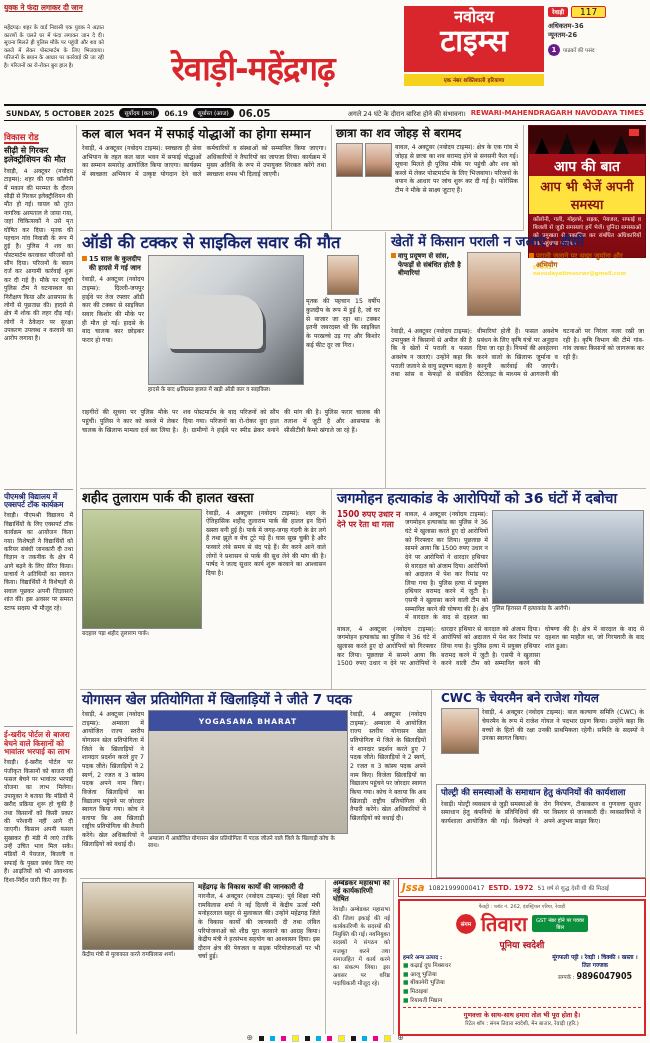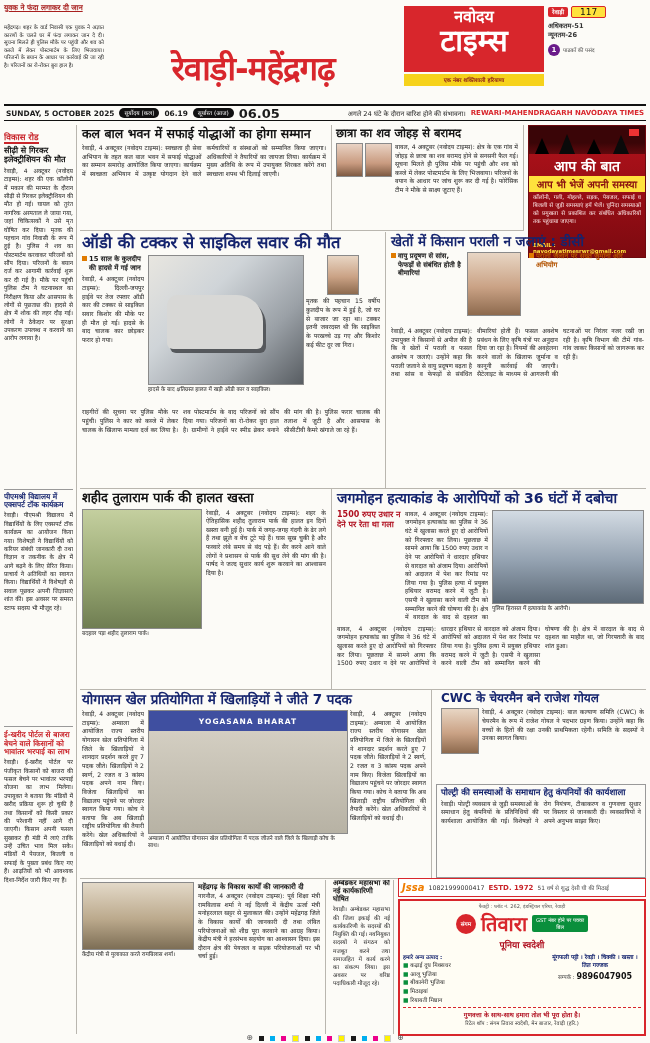--- a/index.html
+++ b/index.html
@@ -50,34 +50,34 @@
   </div>
   <div class="abs" style="left:404px;top:74px;width:140px;height:12px;background:#f6d21c;display:flex;align-items:center;justify-content:center;">
     <span style="font-size:5.6px;font-weight:bold;color:#8a1a1a;">एक नंबर शक्तिशाली हरियाणा</span>
   </div>
 
   <div class="abs" style="left:548px;top:6px;width:98px;height:96px;font-size:6px;">
     <div style="display:flex;gap:3px;align-items:center;margin-bottom:2px;">
       <span style="background:#d8262c;color:#fff;font-size:6px;font-weight:bold;padding:1px 4px;border-radius:2px;">रेवाड़ी</span>
       <span style="background:#ffe23d;border:1px solid #d8262c;color:#111;font-weight:normal;font-size:9px;padding:0 8px;border-radius:2px;">117</span>
     </div>
-    <div style="font-size:6.6px;font-weight:bold;color:#333;margin-top:3px;">अधिकतम-51</div>
+    <div style="font-size:6.6px;font-weight:bold;color:#333;margin-top:3px;">अधिकतम-36</div>
     <div style="font-size:6.6px;font-weight:bold;color:#333;">न्यूनतम-26</div>
     <div style="display:flex;gap:3px;align-items:center;margin-top:5px;">
       <span style="background:#6a1b8a;color:#fff;width:12px;height:12px;border-radius:50%;display:inline-flex;align-items:center;justify-content:center;font-size:7px;font-weight:bold;">1</span>
       <span style="font-size:5.4px;color:#444;">पाठकों की पसंद</span>
     </div>
   </div>
 
   <div class="abs" style="left:4px;top:104px;width:642px;height:17px;border-top:2px solid #111;border-bottom:1px solid #111;display:flex;align-items:center;gap:5px;box-sizing:border-box;padding:0 2px;">
     <span style="font-size:7.4px;font-weight:bold;white-space:nowrap;">SUNDAY, 5 OCTOBER 2025</span>
     <span class="pill">सूर्योदय (कल)</span>
     <span style="font-size:7.4px;font-weight:bold;">06.19</span>
     <span class="pill">सूर्यास्त (आज)</span>
-    <span style="font-size:13px;font-weight:bold;">06.05</span>
+    <span style="font-size:10px;font-weight:bold;">06.05</span>
     <span style="flex:1;text-align:right;font-size:6.7px;">अगले 24 घंटे के दौरान बारिश होने की संभावना।</span>
     <span style="font-size:7px;font-weight:bold;color:#d8262c;white-space:nowrap;">REWARI-MAHENDRAGARH NAVODAYA TIMES</span>
   </div>
 
   <div class="abs rule-r" style="left:4px;top:125px;width:73px;height:909px;padding-right:3px;box-sizing:border-box;overflow:hidden;">
     <div style="color:#c9252b;font-weight:bold;font-size:8.5px;border-bottom:2px solid #c9252b;display:inline-block;margin:1px 0 3px;">विकास रोड</div>
     <div class="hl h-black" style="font-size:8px;margin-bottom:2px;">सीढ़ी से गिरकर इलेक्ट्रीशियन की मौत</div>
     <div class="body" style="font-size:5.9px;height:318px;">रेवाड़ी, 4 अक्टूबर (नवोदय टाइम्स): शहर की एक कॉलोनी में मकान की मरम्मत के दौरान सीढ़ी से गिरकर इलेक्ट्रीशियन की मौत हो गई। घायल को तुरंत नागरिक अस्पताल ले जाया गया, जहां चिकित्सकों ने उसे मृत घोषित कर दिया। मृतक की पहचान गांव निवासी के रूप में हुई है। पुलिस ने शव का पोस्टमार्टम करवाकर परिजनों को सौंप दिया। परिजनों के बयान दर्ज कर आगामी कार्रवाई शुरू कर दी गई है। मौके पर पहुंची पुलिस टीम ने घटनास्थल का निरीक्षण किया और आसपास के लोगों से पूछताछ की। हादसे से क्षेत्र में शोक की लहर दौड़ गई। लोगों ने ठेकेदार पर सुरक्षा उपकरण उपलब्ध न करवाने का आरोप लगाया है।</div>
     <div style="border-top:1px solid #999;border-bottom:1px solid #999;padding:3px 0;margin:4px 0;">
       <div class="hl h-navy" style="font-size:7.4px;margin-bottom:2px;">पीएमश्री विद्यालय में एक्सपर्ट टॉक कार्यक्रम</div>
@@ -103,21 +103,21 @@
 
   <div class="abs" style="left:528px;top:125px;width:118px;height:133px;background:linear-gradient(180deg,#b3121b,#7d0a10);border:1px solid #6d090e;box-sizing:border-box;">
     <div style="height:28px;background:linear-gradient(180deg,#3a0507 60%,#60090d);position:relative;overflow:hidden;">
       <div style="position:absolute;bottom:0;left:6px;width:0;height:0;border-left:7px solid transparent;border-right:7px solid transparent;border-bottom:16px solid #000;"></div>
       <div style="position:absolute;bottom:0;left:30px;width:0;height:0;border-left:8px solid transparent;border-right:8px solid transparent;border-bottom:20px solid #0a0a0a;"></div>
       <div style="position:absolute;bottom:0;left:58px;width:0;height:0;border-left:7px solid transparent;border-right:7px solid transparent;border-bottom:15px solid #000;"></div>
       <div style="position:absolute;bottom:0;left:84px;width:0;height:0;border-left:8px solid transparent;border-right:8px solid transparent;border-bottom:19px solid #0a0a0a;"></div>
       <div style="position:absolute;top:3px;right:6px;width:10px;height:7px;background:#e33;"></div>
     </div>
     <div style="font-size:14px;font-weight:bold;color:#fff;text-align:center;margin:2px 0 1px;">आप की बात</div>
-    <div style="background:#ffe23d;color:#8a1010;font-weight:bold;font-size:10px;text-align:center;padding:1px 0;">आप भी भेजें अपनी समस्या</div>
+    <div style="background:#ffe23d;color:#8a1010;font-weight:bold;font-size:13px;text-align:center;padding:1px 0;">आप भी भेजें अपनी समस्या</div>
     <div style="font-size:5.7px;line-height:1.4;text-align:justify;color:#ffecec;padding:2px 4px;height:46px;overflow:hidden;">कॉलोनी, गली, मोहल्ले, सड़क, पेयजल, सफाई व बिजली से जुड़ी समस्याएं हमें भेजें। चुनिंदा समस्याओं को प्रमुखता से प्रकाशित कर संबंधित अधिकारियों तक पहुंचाया जाएगा।</div>
     <div style="font-size:5.4px;font-weight:bold;color:#ffe23d;padding:0 4px;">EMAIL : navodayatimesrwr@gmail.com</div>
   </div>
 
   <div class="abs rule-r rule-b" style="left:80px;top:232px;width:306px;height:257px;padding:2px 5px 2px 2px;box-sizing:border-box;overflow:hidden;">
     <div class="hl h-navy" style="font-size:16.5px;margin-bottom:3px;">ऑडी की टक्कर से साइकिल सवार की मौत</div>
     <div style="display:grid;grid-template-columns:62px 1fr 74px;gap:4px;height:150px;overflow:hidden;">
       <div>
         <div class="bullet">
           <span class="sq"></span>

